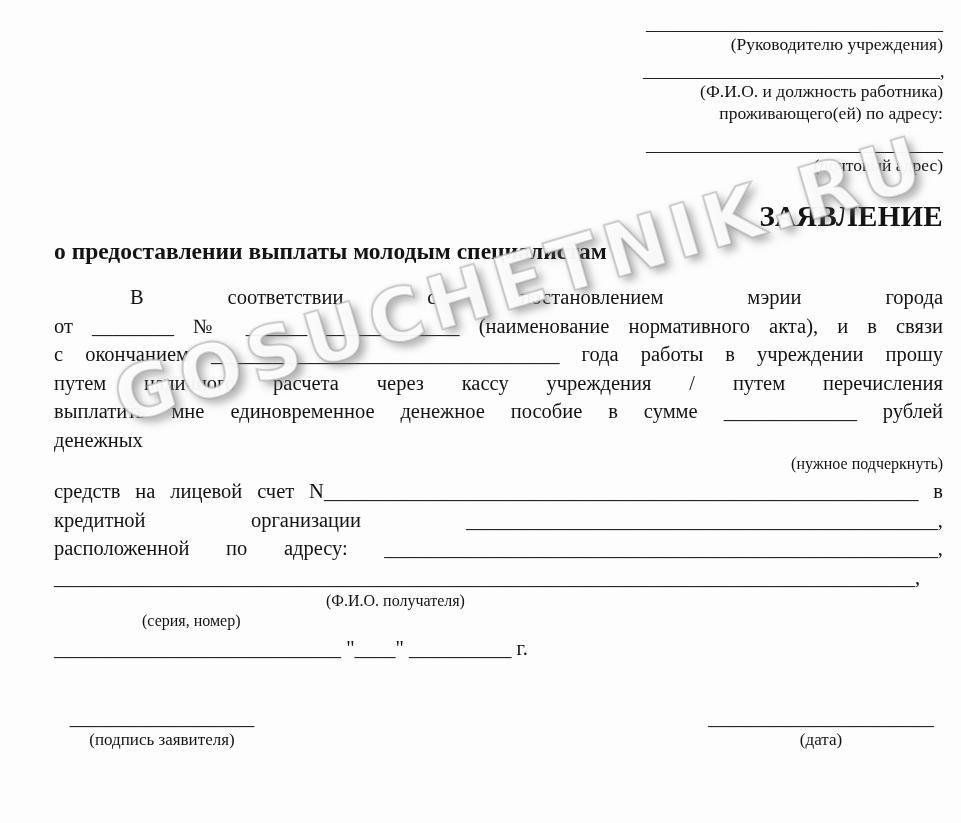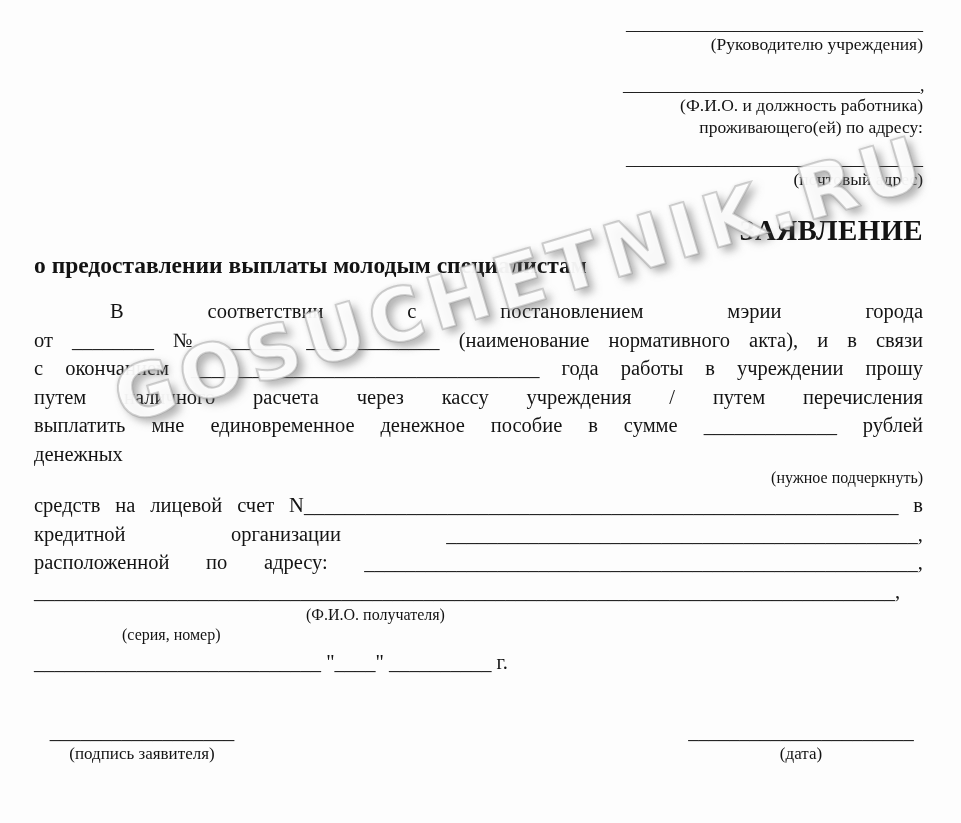--- a/index.html
+++ b/index.html
@@ -2,28 +2,28 @@
 <html><head>
 <meta charset="utf-8">
 <style>
   html,body { margin:0; padding:0; background:#ffffff; }
   .page {
     position:relative; width:961px; height:823px;
     background:#fdfdfd; overflow:hidden;
     font-family:"Liberation Serif","DejaVu Serif",serif;
     color:#131313;
   }
-  .content { position:absolute; left:34px; top:14px; width:889px; z-index:1; }
+  .content { position:absolute; left:54px; top:14px; width:889px; z-index:1; }
 
   
   .addr { margin-left:auto; width:300px; text-align:right; }
   .addr .blank { font-size:18px; line-height:20px; white-space:nowrap; }
   .addr .cap   { font-size:17.5px; line-height:21px; }
   .addr .lbl   { font-size:17.5px; line-height:23px; }
-  .mt6 { margin-top:20px; } .mt10 { margin-top:10px; }
+  .mt6 { margin-top:6px; } .mt10 { margin-top:10px; }
 
   
   .title    { text-align:right; font-size:29px; font-weight:bold; margin:24px 0 0; letter-spacing:0.3px; }
   .subtitle { font-size:23.5px; font-weight:bold; margin:5px 0 0; }
 
   
   .formtext { margin-top:18px; font-size:20.5px; line-height:28.5px; }
   .line  { min-height:28.5px; }
   .jline { text-align:justify; text-align-last:justify; text-justify:inter-word; }
   .indent { text-indent:76px; }

